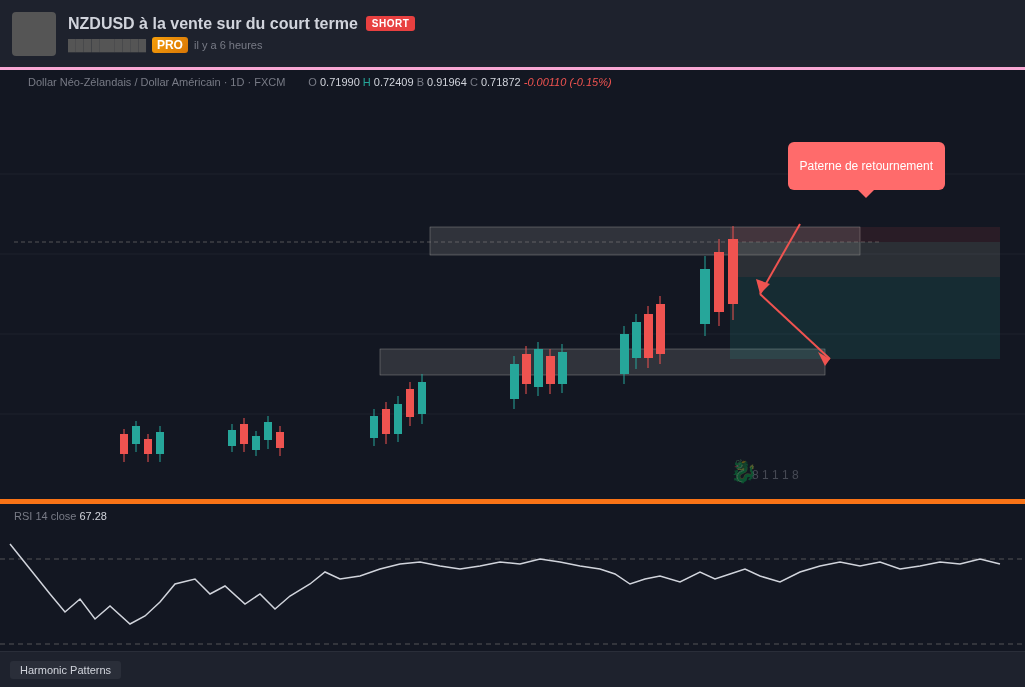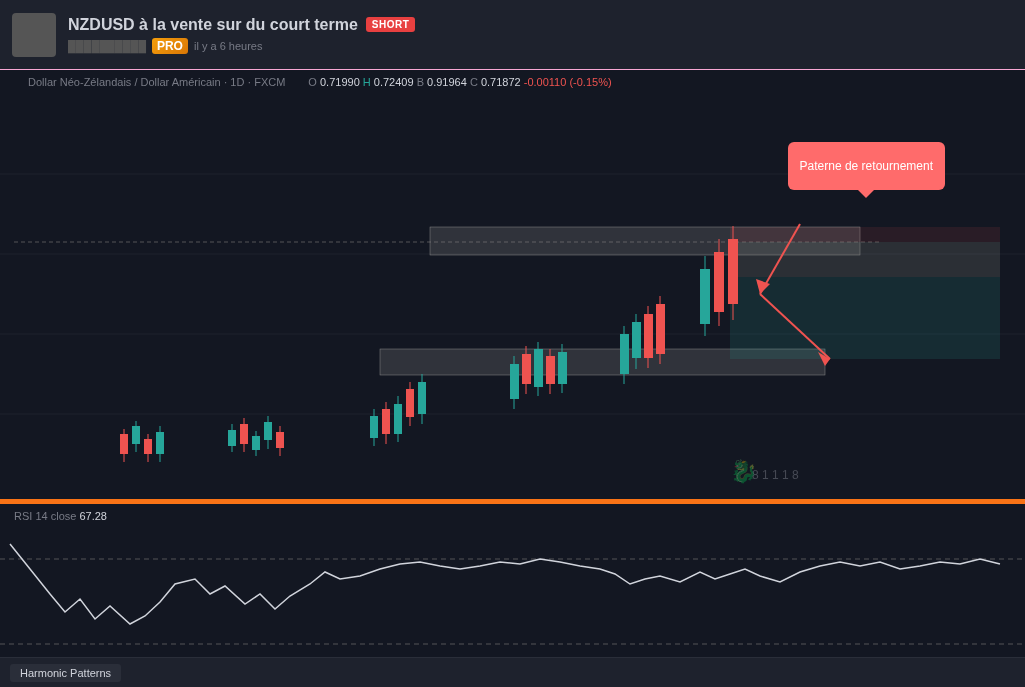--- a/index.html
+++ b/index.html
@@ -12,21 +12,21 @@
       color: #d1d4dc;
     }
 
     
     .header {
       background: #1e222d;
       padding: 8px 12px;
       display: flex;
       align-items: center;
       gap: 12px;
-      border-bottom: 1px solid #f9a8d4;
+      border-bottom: 3px solid #f9a8d4;
       height: 70px;
     }
     .avatar {
       width: 44px;
       height: 44px;
       background: #555;
       border-radius: 4px;
       flex-shrink: 0;
     }
     .header-info {
@@ -112,21 +112,21 @@
       align-items: flex-start;
       gap: 23px;
       background: #131722;
     }
     .chart-info-bar .ohlc span { font-size: 11px; }
     .ohlc-o { color: #787b86; }
     .ohlc-val { color: #d1d4dc; margin-top: 8px; }
     .ohlc-h { color: #26a69a; }
     .ohlc-b { color: #787b86; }
     .ohlc-c { color: #787b86; }
-    .ohlc-chg { color: #ef5350; }
+    .ohlc-chg { color: #ef5350; font-style: italic; }
 
     
     .main-chart {
       flex: 1;
       position: relative;
       overflow: hidden;
     }
 
     .rsi-panel {
       height: 160px;
@@ -155,21 +155,21 @@
       color: #787b86;
       position: relative;
     }
 
     
     .footer-bar {
       position: absolute;
       bottom: 0;
       left: 0;
       width: 100%;
-      height: 30px;
+      height: 36px;
       background: #1e222d;
       display: flex;
       align-items: center;
       padding: 0 10px;
       border-top: 1px solid #2a2e39;
       z-index: 10;
     }
     .harmonic-btn {
       background: #2a2e39;
       color: #d1d4dc;

